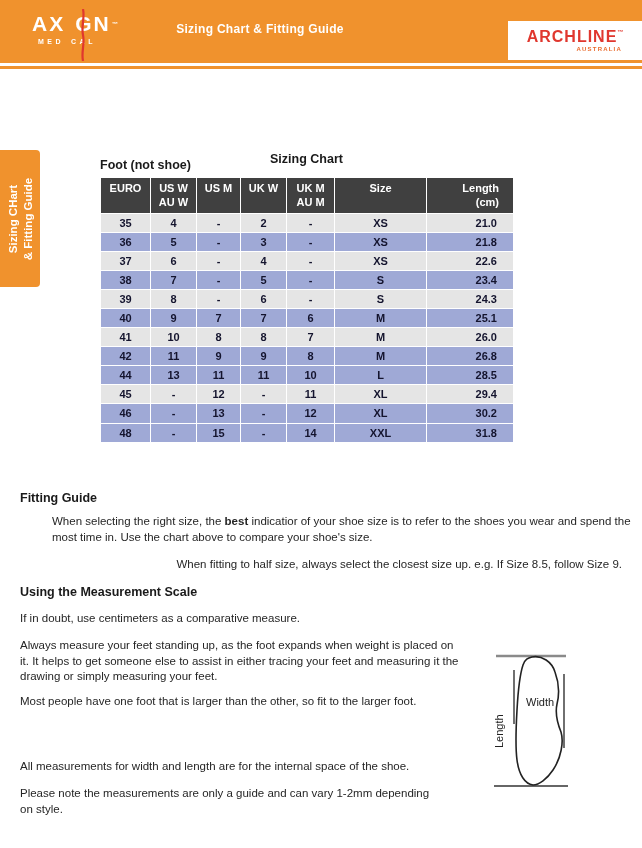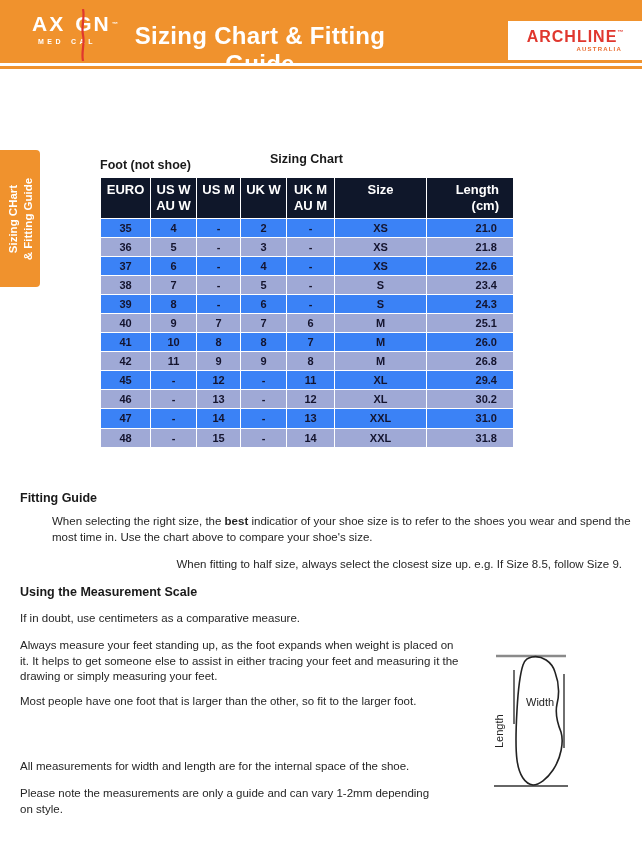--- a/index.html
+++ b/index.html
@@ -12,47 +12,47 @@
 
   .axign{position:absolute;left:32px;top:13px;width:110px;height:46px;color:#fff;}
   .axign-top{display:flex;align-items:center;font-size:21px;font-weight:bold;letter-spacing:2px;line-height:1;}
   .axign-gap{display:inline-block;width:10px;}
   .axign-tm{font-size:6px;margin-top:1px;margin-left:1px;letter-spacing:0;}
   .axign-sub{display:flex;font-size:7px;font-weight:bold;letter-spacing:3.5px;margin-top:4px;margin-left:6px;line-height:1;}
   .axign-sub-gap{display:inline-block;width:7px;}
   .axign-line{position:absolute;left:48px;top:-4px;width:6px;height:52px;}
 
   .doc-title{position:absolute;left:132px;top:22px;width:256px;text-align:center;
-             color:#fff;font-size:24px;font-weight:bold;letter-spacing:0.3px;}
+             color:#fff;font-size:12px;font-weight:bold;letter-spacing:0.3px;}
 
   .archline-box{position:absolute;left:508px;top:21px;width:134px;height:39px;background:#ffffff;}
   .archline-name{margin-top:8px;text-align:center;color:#E0372E;font-size:16px;font-weight:bold;letter-spacing:1px;line-height:1;}
   .archline-tm{font-size:6px;vertical-align:top;letter-spacing:0;}
   .archline-region{text-align:right;margin-right:20px;color:#E96A2B;font-size:6px;font-weight:bold;letter-spacing:1.2px;line-height:1;margin-top:1px;}
 
   
   .side-tab{position:absolute;left:0;top:150px;width:40px;height:137px;background:#F0922D;border-radius:0 4px 4px 0;}
   .side-tab-text{position:absolute;left:-48.5px;top:48.5px;width:137px;height:40px;
                  transform:rotate(-90deg);color:#fff;font-size:11.5px;font-weight:bold;
                  line-height:1.3;text-align:center;display:flex;flex-direction:column;justify-content:center;}
 
   
   .chart-title{position:absolute;left:100px;top:152px;width:413px;text-align:center;
                font-size:12.5px;font-weight:bold;color:#1a1a1a;}
   .foot-note{position:absolute;left:100px;top:158px;width:413px;text-align:left;
              font-size:12.5px;font-weight:bold;color:#1a1a1a;}
 
   table.sizing{position:absolute;left:100px;top:177px;width:413px;border-collapse:collapse;
                table-layout:fixed;font-size:11px;font-weight:bold;color:#14142e;}
-  table.sizing th{background:#0f172a;color:#fff;vertical-align:top;padding:4px 0 3px 0;
-                  font-size:13px;line-height:1.25;border:1px solid #fff;text-align:center;height:24px;}
+  table.sizing th{background:#404040;color:#fff;vertical-align:top;padding:4px 0 3px 0;
+                  font-size:11px;line-height:1.25;border:1px solid #fff;text-align:center;height:24px;}
   table.sizing th.col-len{text-align:right;padding-right:14px;}
   table.sizing td{border:1px solid #fff;height:18.1px;text-align:center;padding:0;}
   table.sizing td.col-len{text-align:right;padding-right:16px;}
-  tr.row-teal td{background:#3b82f6;}
+  tr.row-teal td{background:#e5e5e5;}
   tr.row-peri td{background:#9FA9D6;}
 
   
   .h2{position:absolute;left:20px;width:566px;font-size:12.5px;font-weight:bold;color:#1a1a1a;}
   .para{position:absolute;left:20px;font-size:11.5px;line-height:15.5px;color:#262626;}
 
   
   .foot-diagram{position:absolute;left:490px;top:648px;width:135px;height:148px;}
 </style>
 </head>
@@ -205,46 +205,46 @@
         </tr>
         <tr class="row-peri">
           <td>42</td>
           <td>11</td>
           <td>9</td>
           <td>9</td>
           <td>8</td>
           <td>M</td>
           <td class="col-len">26.8</td>
         </tr>
+        <tr class="row-peri">
+          <td>44</td>
+          <td>13</td>
+          <td>11</td>
+          <td>11</td>
+          <td>10</td>
+          <td>L</td>
+          <td class="col-len">28.5</td>
+        </tr>
         <tr class="row-teal">
           <td>45</td>
           <td>-</td>
           <td>12</td>
           <td>-</td>
           <td>11</td>
           <td>XL</td>
           <td class="col-len">29.4</td>
         </tr>
         <tr class="row-peri">
           <td>46</td>
           <td>-</td>
           <td>13</td>
           <td>-</td>
           <td>12</td>
           <td>XL</td>
           <td class="col-len">30.2</td>
-        </tr>
-        <tr class="row-teal">
-          <td>47</td>
-          <td>-</td>
-          <td>14</td>
-          <td>-</td>
-          <td>13</td>
-          <td>XXL</td>
-          <td class="col-len">31.0</td>
         </tr>
         <tr class="row-peri">
           <td>48</td>
           <td>-</td>
           <td>15</td>
           <td>-</td>
           <td>14</td>
           <td>XXL</td>
           <td class="col-len">31.8</td>
         </tr>

